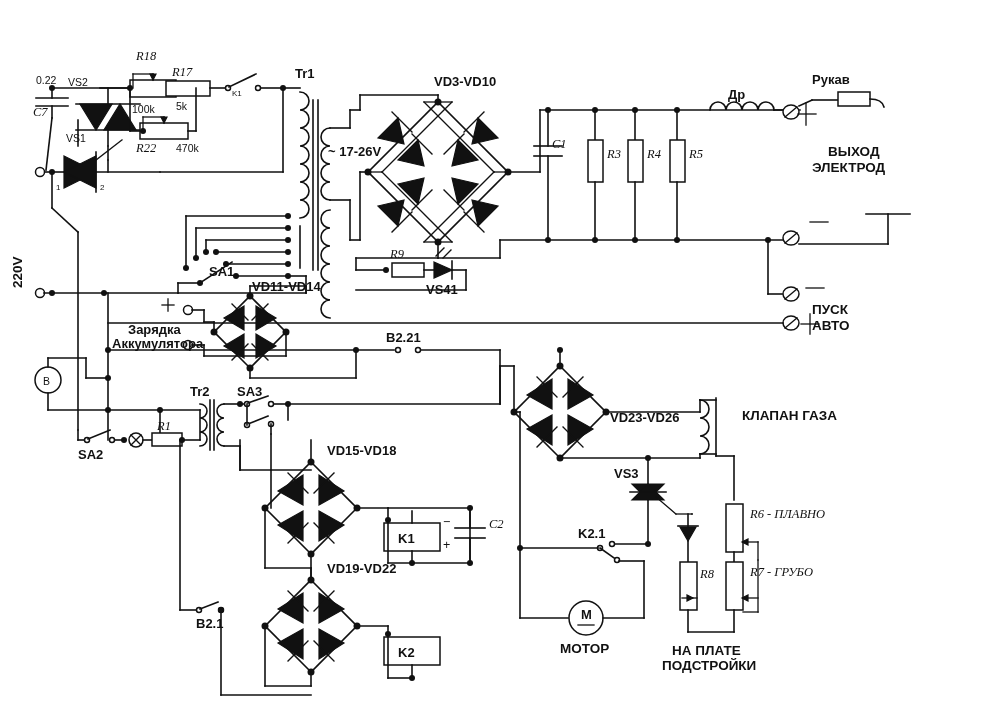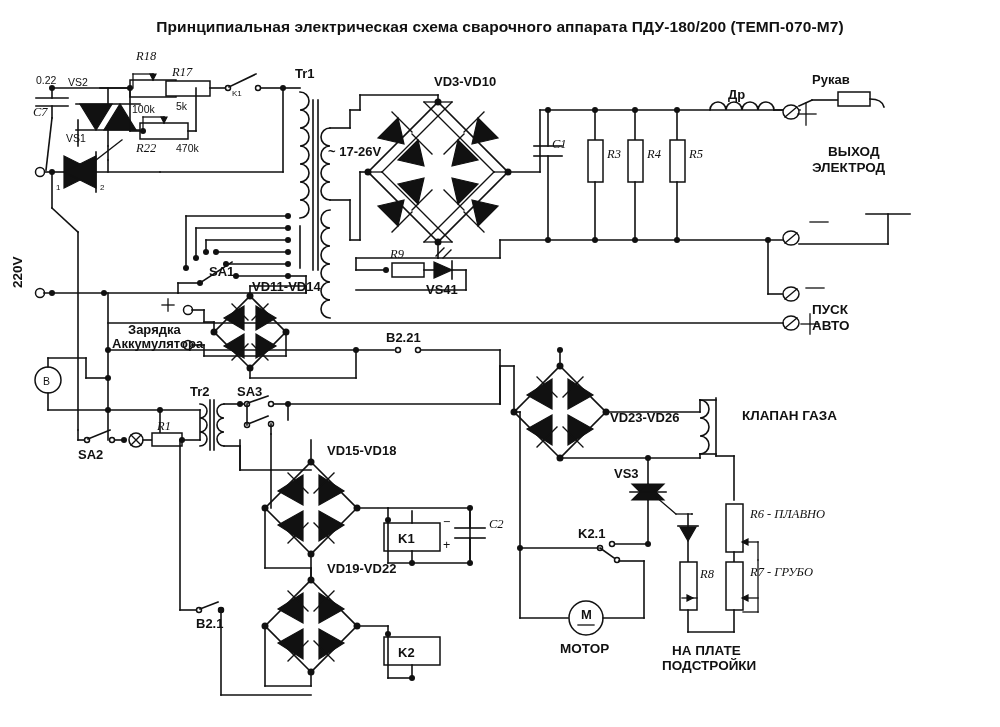--- a/index.html
+++ b/index.html
@@ -25,21 +25,20 @@
   .box{stroke:#111;stroke-width:1.5;fill:#fff;}
   .dio{fill:#111;stroke:#111;stroke-width:1.2;}
   .dot{fill:#111;}
   .circ{stroke:#111;stroke-width:1.5;fill:#fff;}
 </style>
 </head>
 <body>
 
 <div id="sheet">
 
-  <div id="title">Принципиальная электрическая схема сварочного аппарата ПДУ-180/200 (ТЕМП-070-М7)</div>
 
   <svg id="schem" viewBox="0 0 1000 727">
 
     <defs>
 
       <g id="d-r">
           <path class="dio" d="M0,-8 L14,0 L0,8 Z"></path>
           <line class="w" x1="14" y1="-9" x2="14" y2="9"></line>
         </g>
     </defs>

